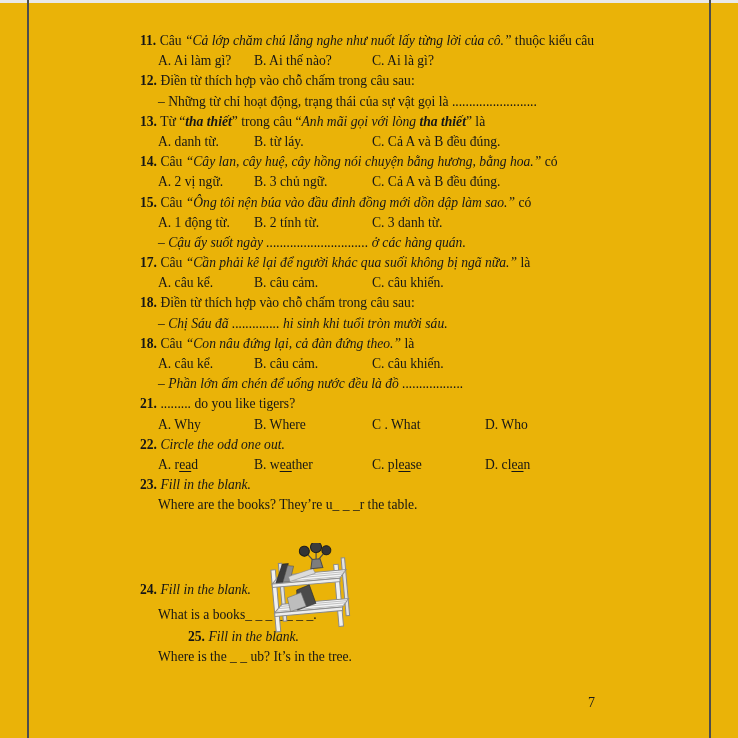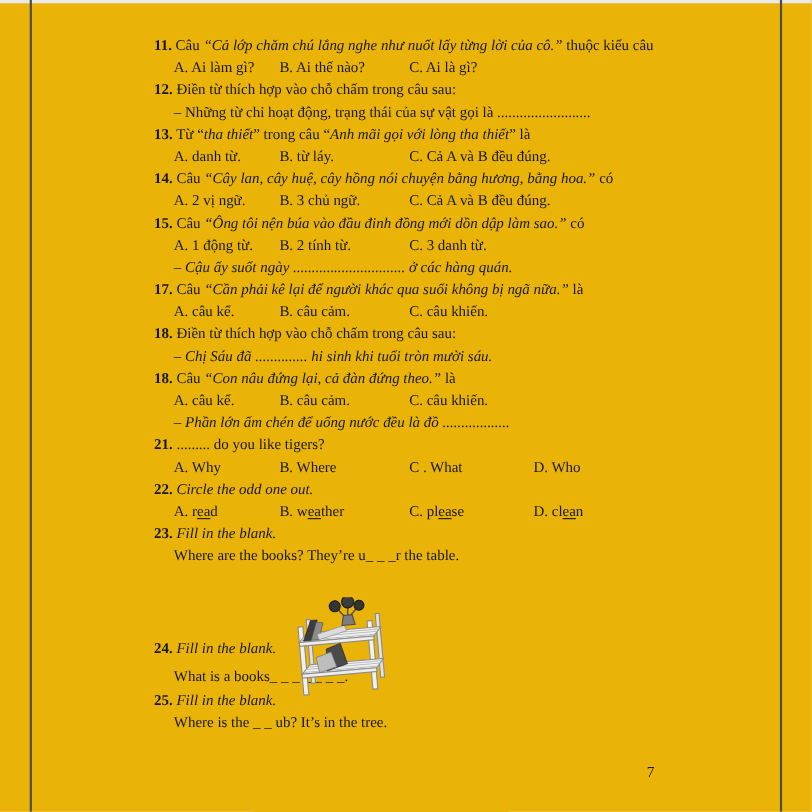--- a/index.html
+++ b/index.html
@@ -12,21 +12,21 @@
   .top-strip{position:absolute;top:0;left:0;width:738px;height:3px;background:#e9e9e9;}
   .edge{position:absolute;top:0;bottom:0;width:1.6px;background:#4d4d4d;}
   .edge-left{left:27px;}
   .edge-right{left:709px;}
   .content{position:absolute;left:140px;top:31px;width:465px;font-size:13.6px;}
   .line{height:20.2px;line-height:20.2px;white-space:nowrap;}
   .ind{padding-left:18px;}
   .r-n{font-style:normal;font-weight:400;}
   .r-b{font-weight:700;}
   .r-i{font-style:italic;}
-  .r-bi{font-weight:400;font-style:italic;}
+  .r-bi{font-weight:700;font-style:italic;}
   .opt{display:inline-block;}
   .opt:nth-child(1){width:96px;}
   .opt:nth-child(2){width:118px;}
   .opt:nth-child(3){width:113px;}
   .ul{text-decoration:underline;text-underline-offset:2px;}
   .shelf{position:absolute;left:260px;top:543px;}
   .page-num{position:absolute;left:588px;top:695px;font-size:14px;color:#1a1a1a;}
 </style>
 </head>
 <body>
@@ -57,21 +57,21 @@
       <div class="line ind"><span class="r-i">– Phần lớn ấm chén để uống nước đều là đồ ..................</span></div>
       <div class="line"><span class="r-b">21.</span><span class="r-n"> ......... do you like tigers?</span></div>
       <div class="line ind"><span class="opt">A. Why</span><span class="opt">B. Where</span><span class="opt">C . What</span><span class="opt">D. Who</span></div>
       <div class="line"><span class="r-b">22.</span><span class="r-n"> </span><span class="r-i">Circle the odd one out.</span></div>
       <div class="line ind"><span class="opt"><span>A. r</span><span class="ul">ea</span><span>d</span></span><span class="opt"><span>B. w</span><span class="ul">ea</span><span>ther</span></span><span class="opt"><span>C. pl</span><span class="ul">ea</span><span>se</span></span><span class="opt"><span>D. cl</span><span class="ul">ea</span><span>n</span></span></div>
       <div class="line"><span class="r-b">23.</span><span class="r-n"> </span><span class="r-i">Fill in the blank.</span></div>
       <div class="line ind"><span class="r-n">Where are the books? They’re u_ _ _r the table.</span></div>
       <div class="line" style="height: 64px;"></div>
       <div class="line"><span class="r-b">24.</span><span class="r-n"> </span><span class="r-i">Fill in the blank.</span></div>
       <div class="line ind" style="margin-top: 5px;"><span class="r-n">What is a books_ _ _ _ _ _ _.</span></div>
-      <div class="line" style="margin-top: 2px;"><span class="r-b">25.</span><span class="r-n"> </span><span class="r-i">Fill in the blank.</span></div>
+      <div class="line" style="margin-top: 2px; margin-left: 48px;"><span class="r-b">25.</span><span class="r-n"> </span><span class="r-i">Fill in the blank.</span></div>
       <div class="line ind"><span class="r-n">Where is the _ _ ub? It’s in the tree.</span></div>
     </div>
 
   <svg class="shelf" width="96" height="94" viewBox="0 0 96 94">
     <g transform="rotate(-5 48 50)" stroke="#8a8a8a" stroke-width="1">
 
       <rect x="21" y="18" width="3.5" height="58" fill="#e2e2e2"></rect>
       <rect x="84" y="18" width="3.5" height="58" fill="#e2e2e2"></rect>
 
       <rect x="13" y="24" width="4.5" height="62" fill="#f0f0f0"></rect>

